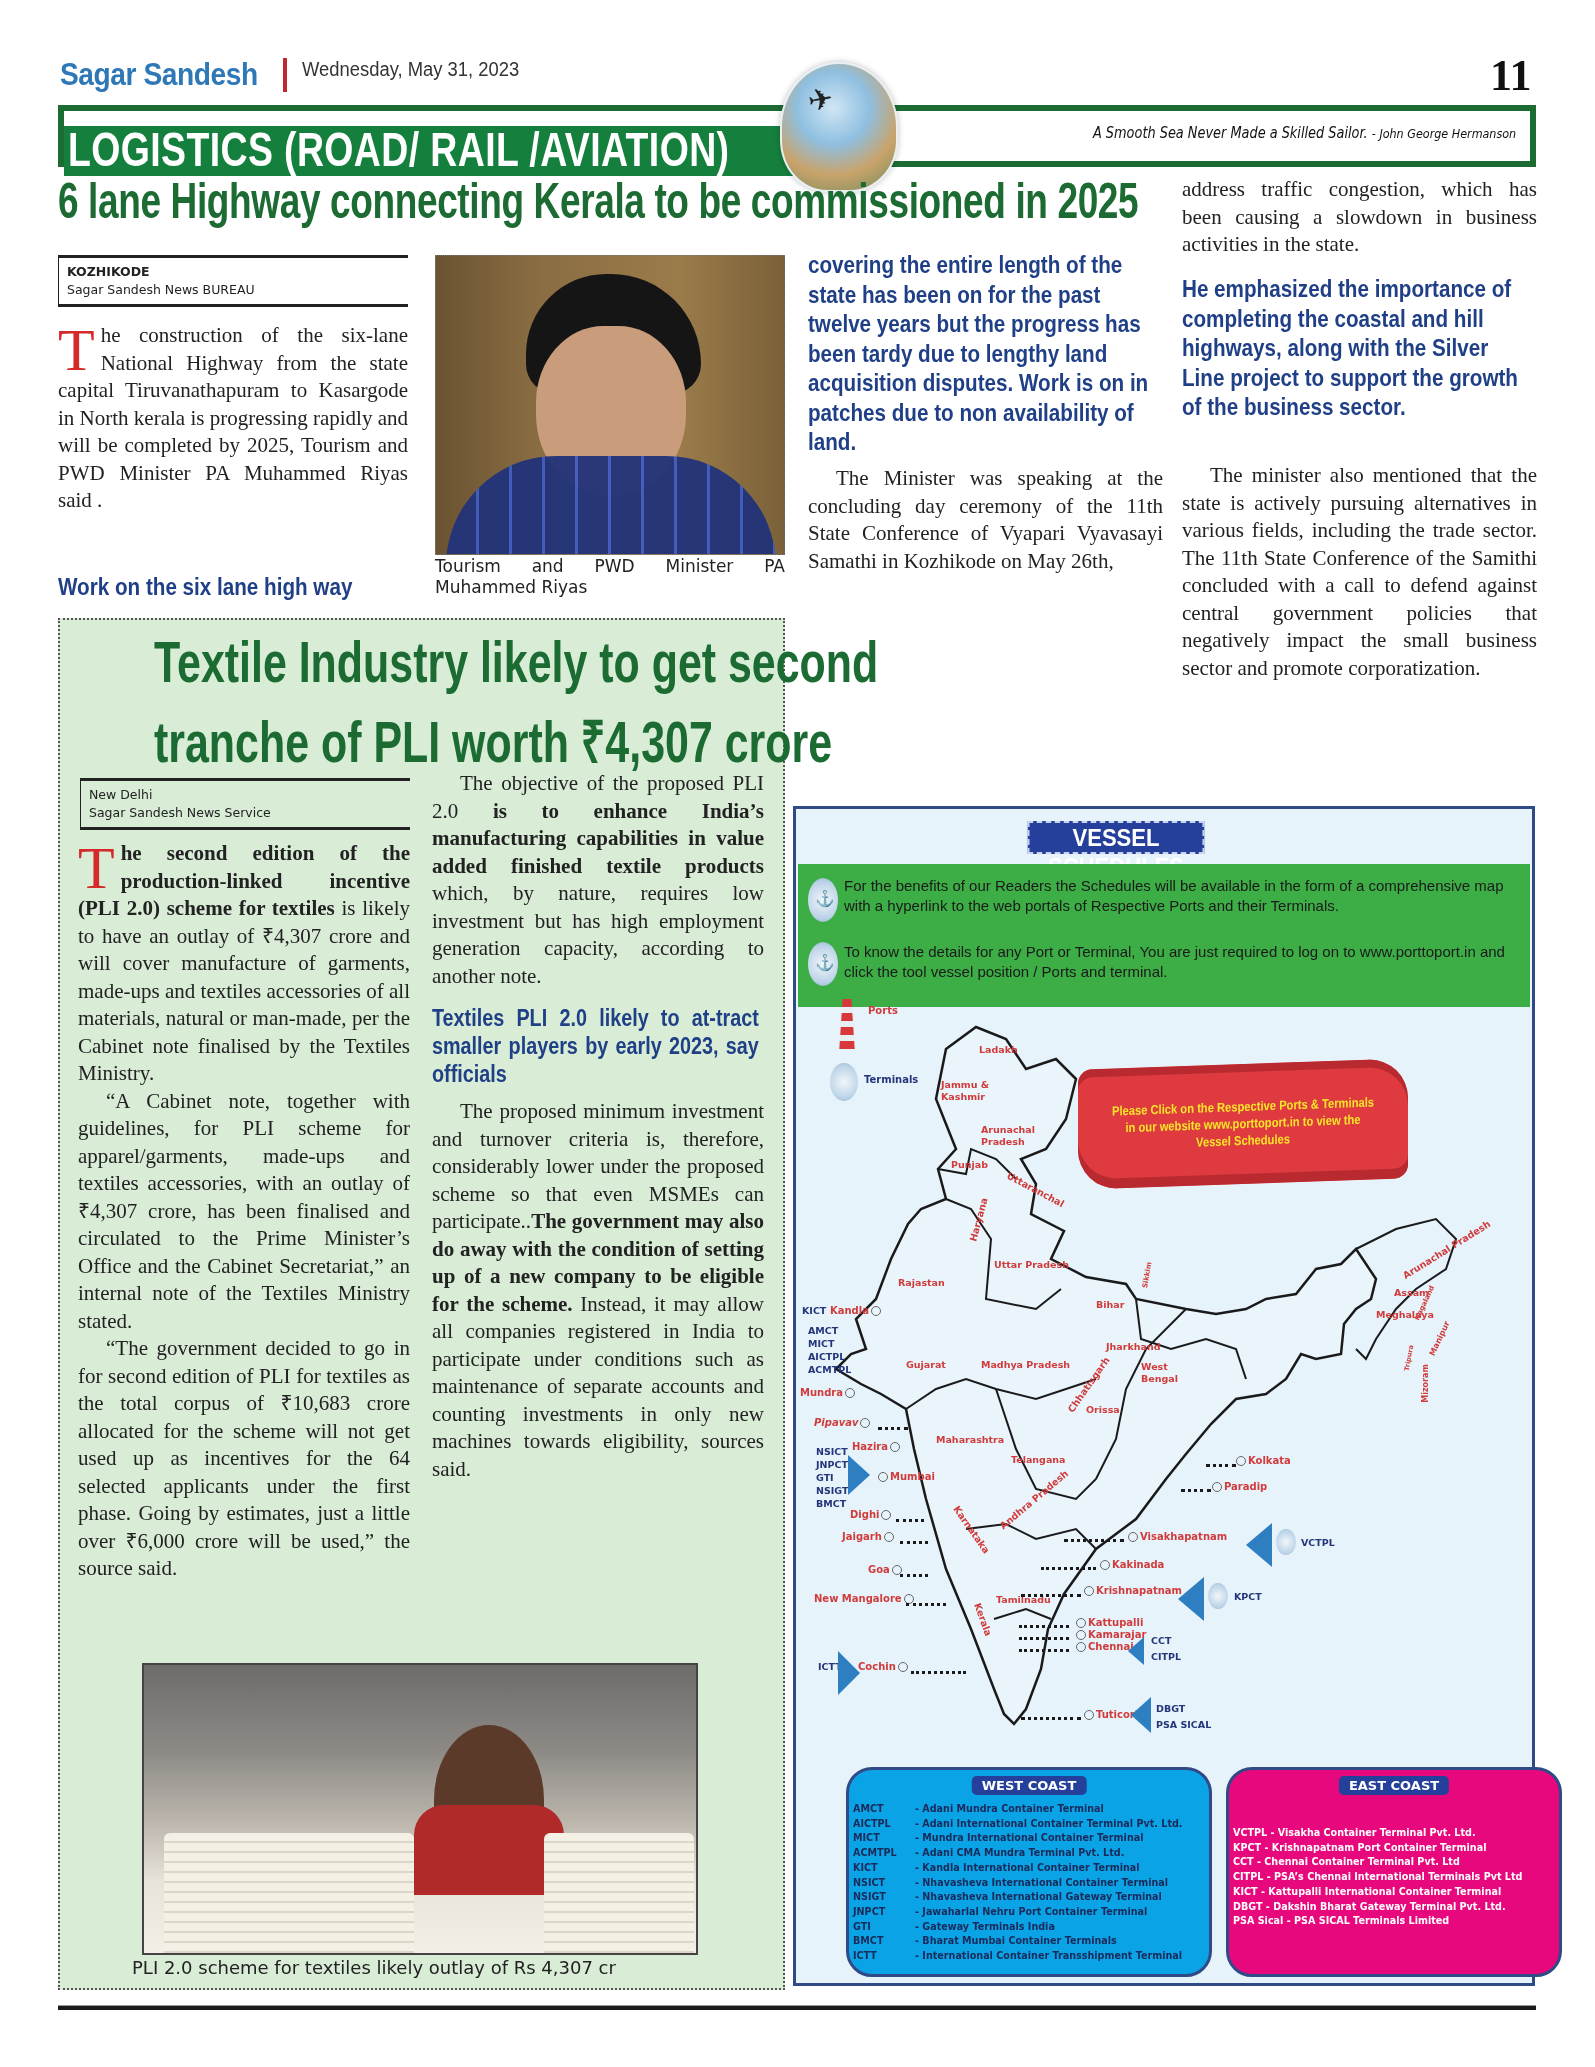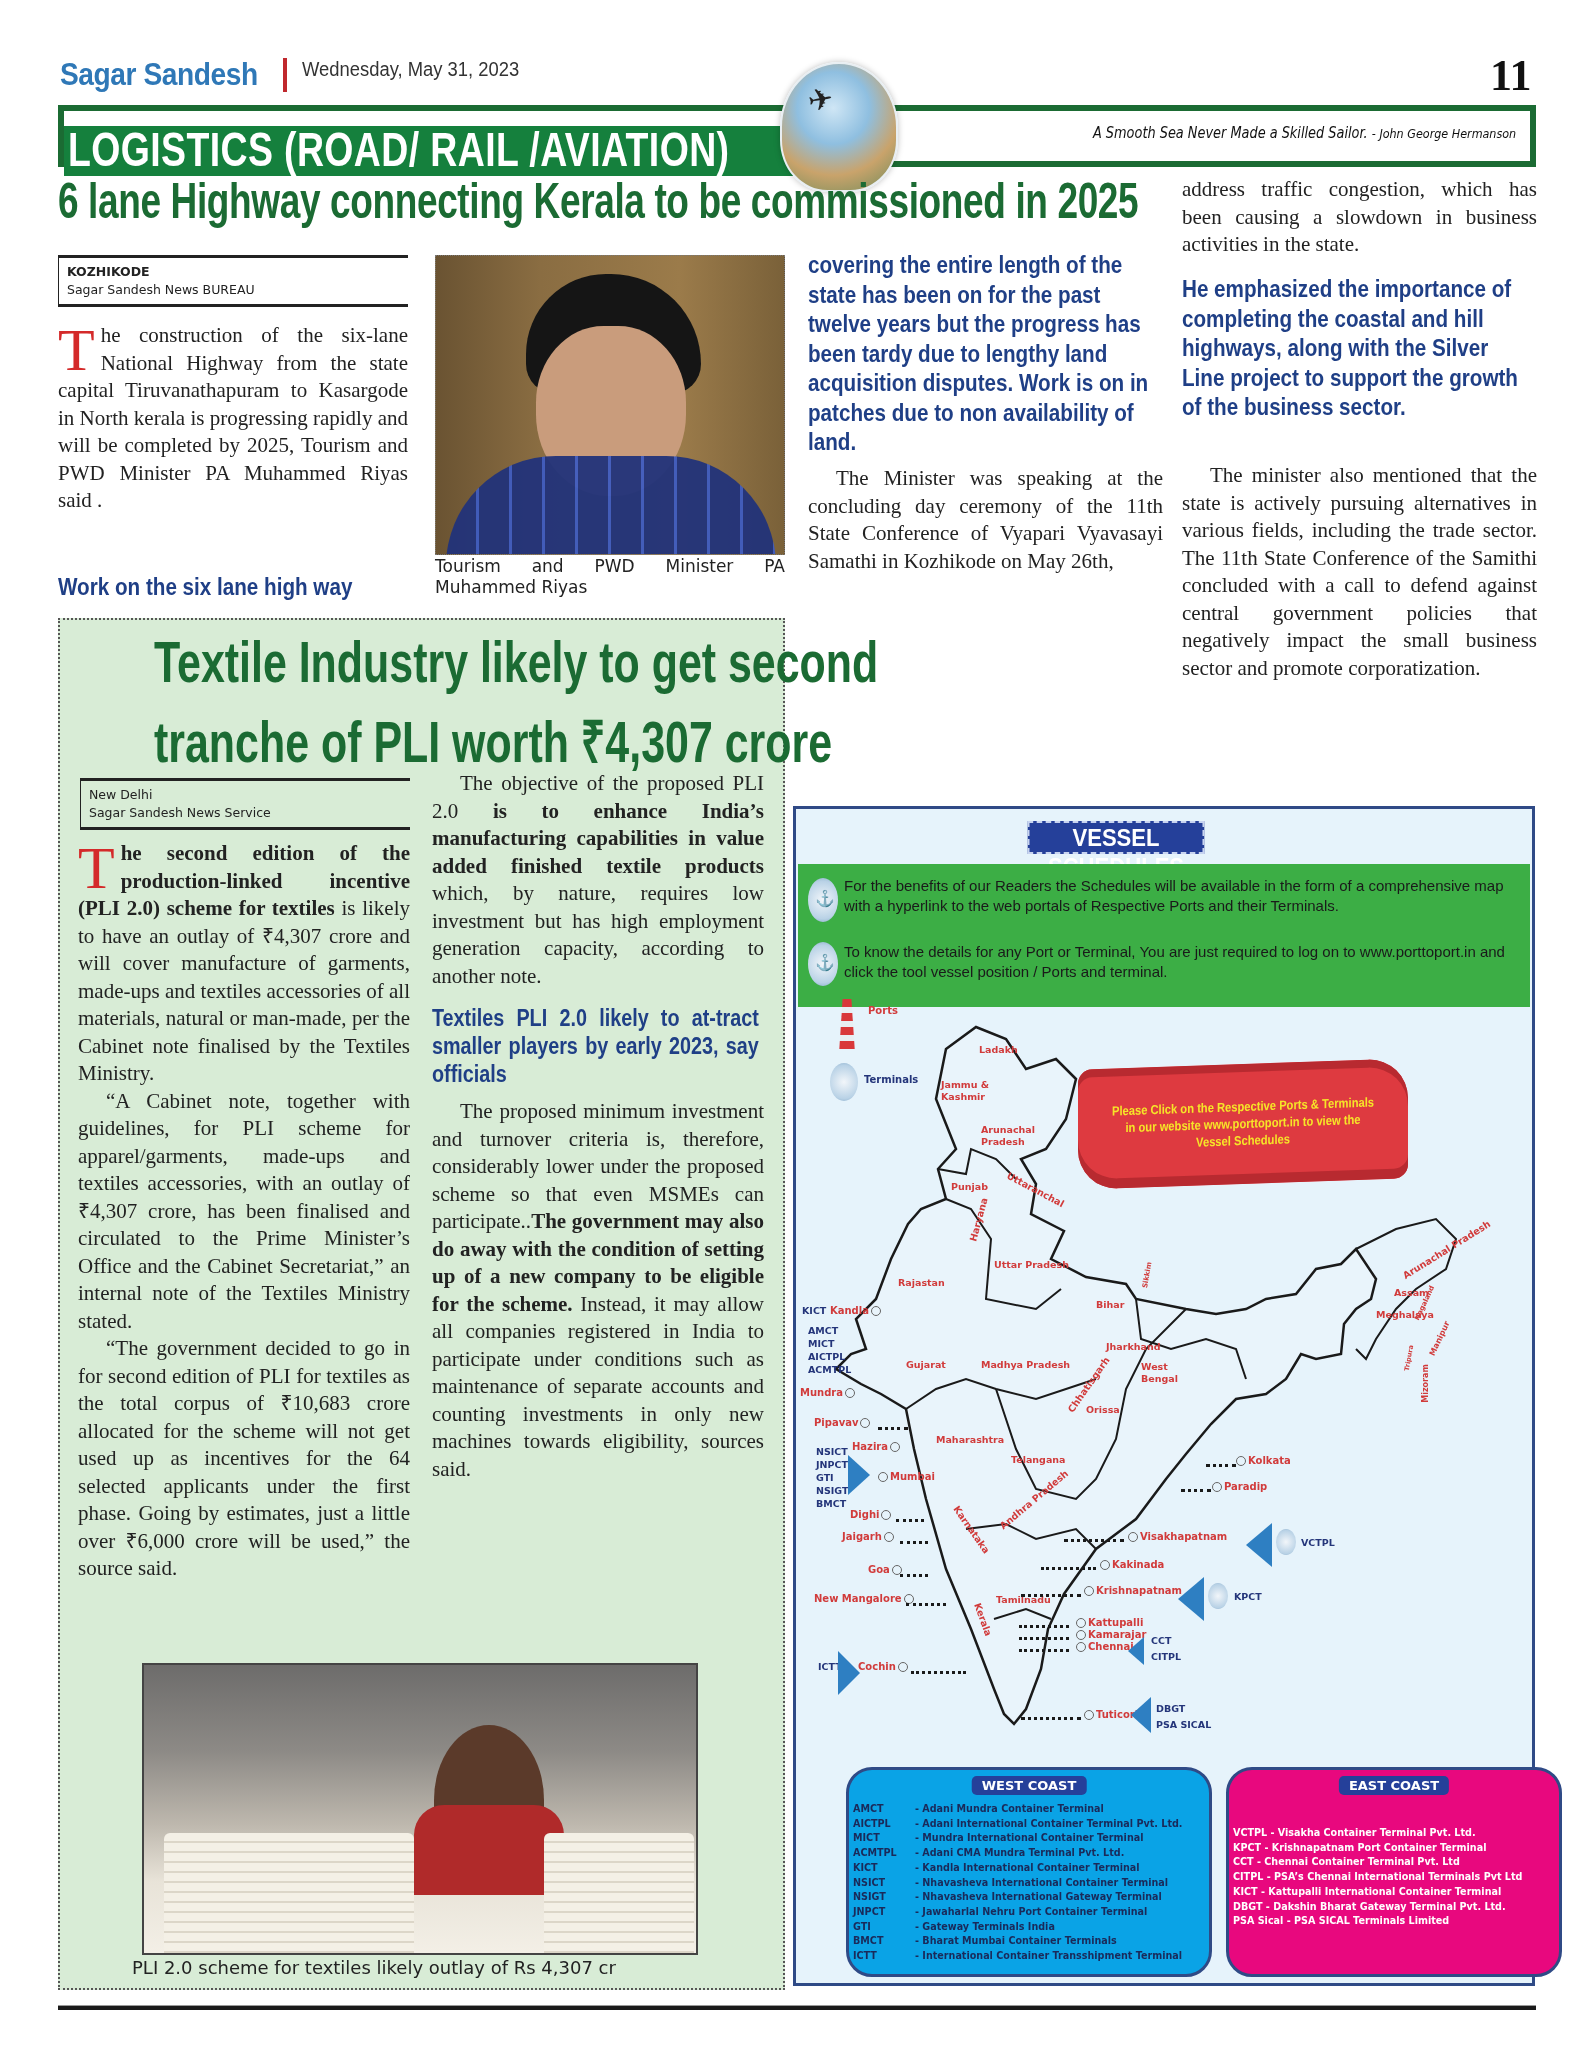--- a/index.html
+++ b/index.html
@@ -202,21 +202,21 @@
     <span class="term-ico" style="left:34px; top:54px;"></span>
     <span class="legend-item" style="left:68px; top:65px; color:#24357a;">Terminals</span>
 
     <div class="red-ribbon">
       <div class="txt">Please Click on the Respective Ports &amp; Terminals in our website www.porttoport.in to view the Vessel Schedules</div>
     </div>
 
     <span class="state" style="left:183px; top:35px;">Ladakh</span>
     <span class="state" style="left:145px; top:70px; width:60px; white-space:normal; line-height:12px;">Jammu &amp; Kashmir</span>
     <span class="state" style="left:185px; top:115px; width:60px; white-space:normal; line-height:12px;">Arunachal Pradesh</span>
-    <span class="state" style="left:155px; top:172px;">Punjab</span>
+    <span class="state" style="left:155px; top:150px;">Punjab</span>
     <span class="state" style="left:160px; top:205px; transform:rotate(-75deg);">Haryana</span>
     <span class="state" style="left:208px; top:175px; transform:rotate(28deg);">Uttaranchal</span>
     <span class="state" style="left:102px; top:268px;">Rajastan</span>
     <span class="state" style="left:198px; top:250px;">Uttar Pradesh</span>
     <span class="state" style="left:300px; top:290px;">Bihar</span>
     <span class="state" style="left:338px; top:262px; transform:rotate(-80deg); font-size:7px;">Sikkim</span>
     <span class="state" style="left:600px; top:235px; transform:rotate(-32deg);">Arunachal Pradesh</span>
     <span class="state" style="left:598px; top:278px;">Assam</span>
     <span class="state" style="left:580px; top:300px;">Meghalaya</span>
     <span class="state" style="left:610px; top:290px; transform:rotate(-65deg); font-size:7px;">Nagaland</span>
@@ -236,21 +236,21 @@
     <span class="state" style="left:170px; top:605px; transform:rotate(70deg);">Kerala</span>
     <span class="state" style="left:200px; top:585px;">Tamilnadu</span>
 
     <span class="term" style="left:6px; top:296px;">KICT</span>
     <span class="port" style="left:34px; top:296px;"><span>Kandla</span><span class="wheel"></span></span>
     <span class="term" style="left:12px; top:316px;">AMCT</span>
     <span class="term" style="left:12px; top:329px;">MICT</span>
     <span class="term" style="left:12px; top:342px;">AICTPL</span>
     <span class="term" style="left:12px; top:355px;">ACMTPL</span>
     <span class="port" style="left:4px; top:378px;"><span>Mundra</span><span class="wheel"></span></span>
-    <span class="port" style="left:18px; top:408px;"><span>Pipavav</span><span class="wheel"></span></span>
+    <span class="port" style="left:18px; top:408px;font-style:italic;"><span>Pipavav</span><span class="wheel"></span></span>
     <span class="dots" style="left:82px; top:418px; width:30px;"></span>
     <span class="port" style="left:56px; top:432px;"><span>Hazira</span><span class="wheel"></span></span>
     <span class="term" style="left:20px; top:437px;">NSICT</span>
     <span class="term" style="left:20px; top:450px;">JNPCT</span>
     <span class="term" style="left:20px; top:463px;">GTI</span>
     <span class="term" style="left:20px; top:476px;">NSIGT</span>
     <span class="term" style="left:20px; top:489px;">BMCT</span>
     <span class="fan r" style="left:52px; top:446px; border-top-width:20px; border-bottom-width:20px;"></span>
     <span class="port" style="left:80px; top:462px;"><span class="wheel"></span><span>Mumbai</span></span>
     <span class="port" style="left:54px; top:500px;"><span>Dighi</span><span class="wheel"></span></span>

